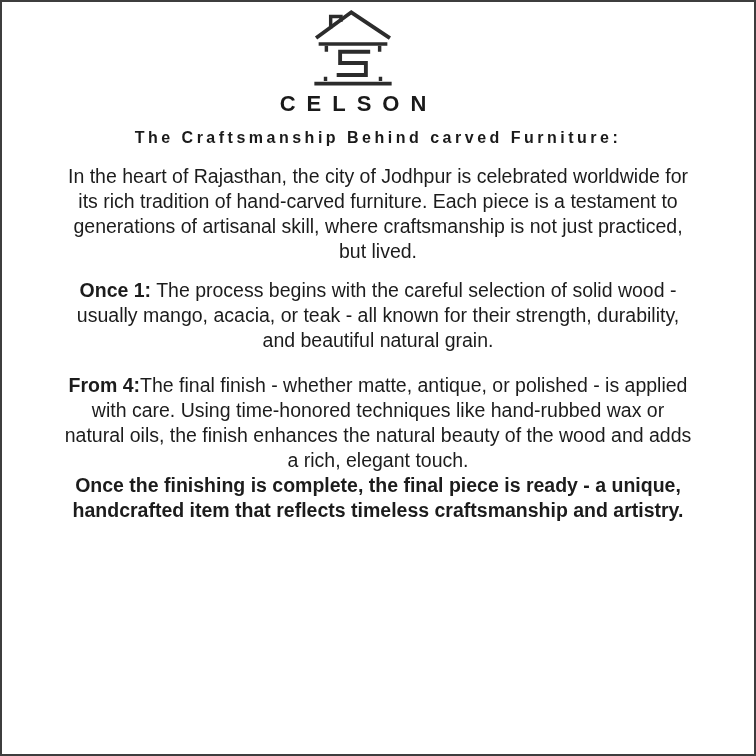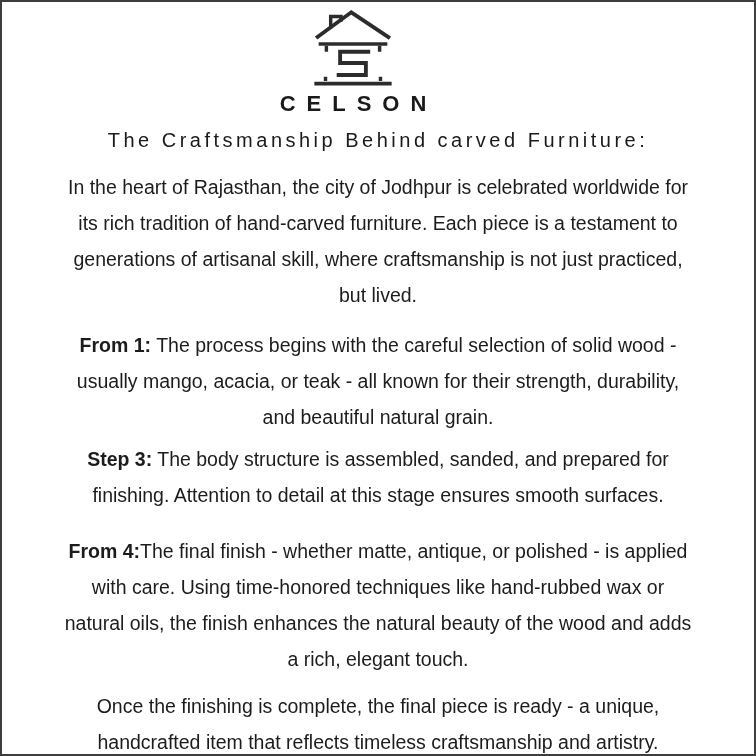--- a/index.html
+++ b/index.html
@@ -22,40 +22,40 @@
   .brand {
     font-size: 22px;
     font-weight: bold;
     letter-spacing: 11px;
     padding-left: 11px; 
     margin-top: 4px;
     color: #1a1a1a;
   }
   .page-title {
     text-align: center;
-    font-size: 20px;
-    font-weight: normal;
+    font-size: 16px;
+    font-weight: bold;
     letter-spacing: 3.5px;
     margin-top: 12px;
     color: #1a1a1a;
   }
   .content p {
     white-space: pre-line;
     text-align: center;
     font-size: 19.5px;
-    line-height: 36px;
+    line-height: 25px;
     width: 732px;
     margin: 0 auto;
   }
   p.intro   { margin-top: 17px; }
   p.step-1  { margin-top: 14px; }
   p.step-2  { margin-top: 22px; }
   p.step-3  { margin-top: 6px; }
   p.step-4  { margin-top: 20px; }
-  p.closing { margin-top: 11px; }
+  p.closing { margin-top: 0; font-weight: bold; }
   strong { font-weight: bold; }
 </style>
 </head>
 <body>
 
 <div class="header">
   <svg class="logo" viewBox="0 0 100 92" width="86" height="79" aria-hidden="true">
     <g fill="none" stroke="#2c2c2c" stroke-width="4" stroke-linecap="butt" stroke-linejoin="miter">
       <path d="M24 24 V10 H36 V16"></path>
       <path d="M7 35 L48 5 L93 35" stroke-width="4.5"></path>
@@ -70,27 +70,25 @@
 </div>
 
 <div class="page-title">The Craftsmanship Behind carved Furniture:</div>
 
 <div class="content">
   <p class="intro">In the heart of Rajasthan, the city of Jodhpur is celebrated worldwide for
 its rich tradition of hand-carved furniture. Each piece is a testament to
 generations of artisanal skill, where craftsmanship is not just practiced,
 but lived.</p>
 
-  <p class="step-1"><strong>From 1:</strong><span>  The process begins with the careful selection of solid wood -
+  <p class="step-1"><strong>Once 1:</strong><span>  The process begins with the careful selection of solid wood -
 usually mango, acacia, or teak - all known for their strength, durability,
 and beautiful natural grain.</span></p>
 
 
-  <p class="step-3"><strong>Step 3:</strong><span> The body structure is assembled, sanded, and prepared for
-finishing. Attention to detail at this stage ensures smooth surfaces.</span></p>
 
   <p class="step-4"><strong>From 4:</strong><span>The final finish - whether matte, antique, or polished - is applied
 with care. Using time-honored techniques like hand-rubbed wax or
 natural oils, the finish enhances the natural beauty of the wood and adds
 a rich, elegant touch.</span></p>
 
   <p class="closing">Once the finishing is complete, the final piece is ready - a unique,
 handcrafted item that reflects timeless craftsmanship and artistry.</p>
 </div>
 

